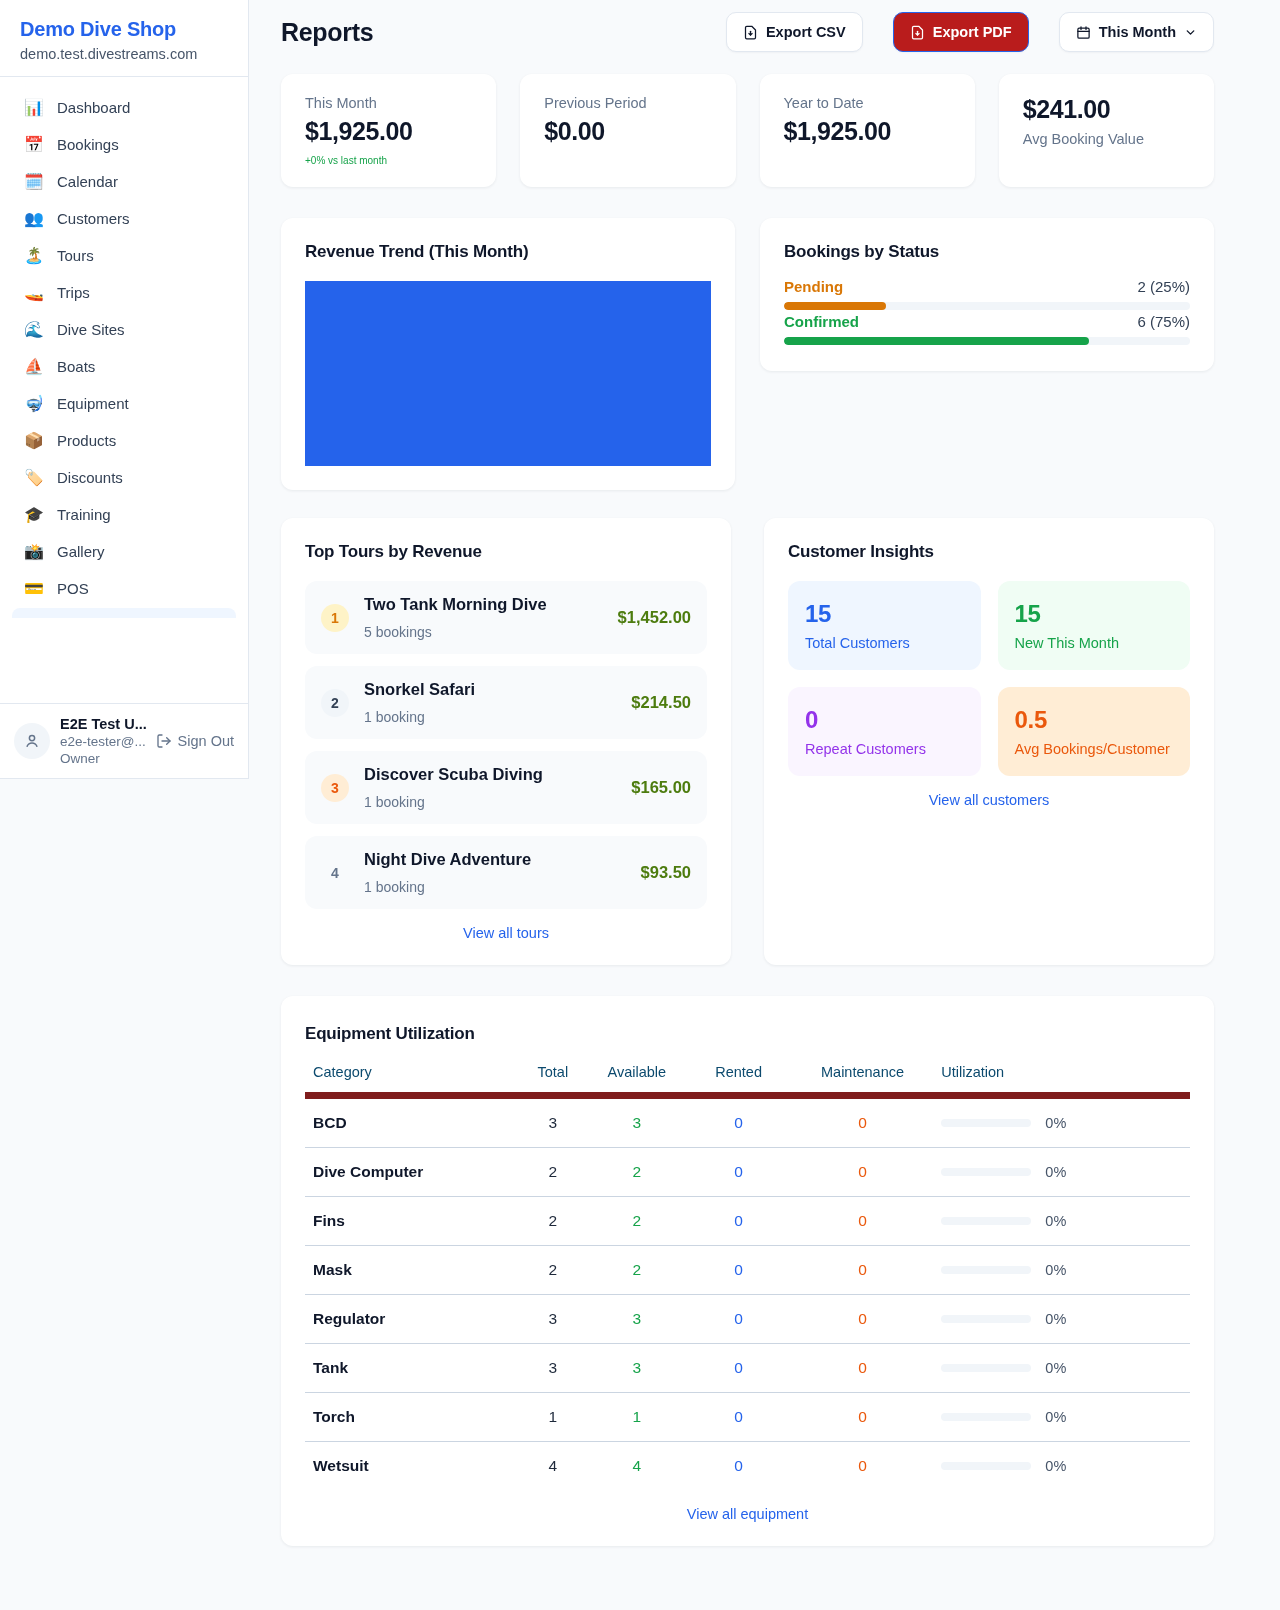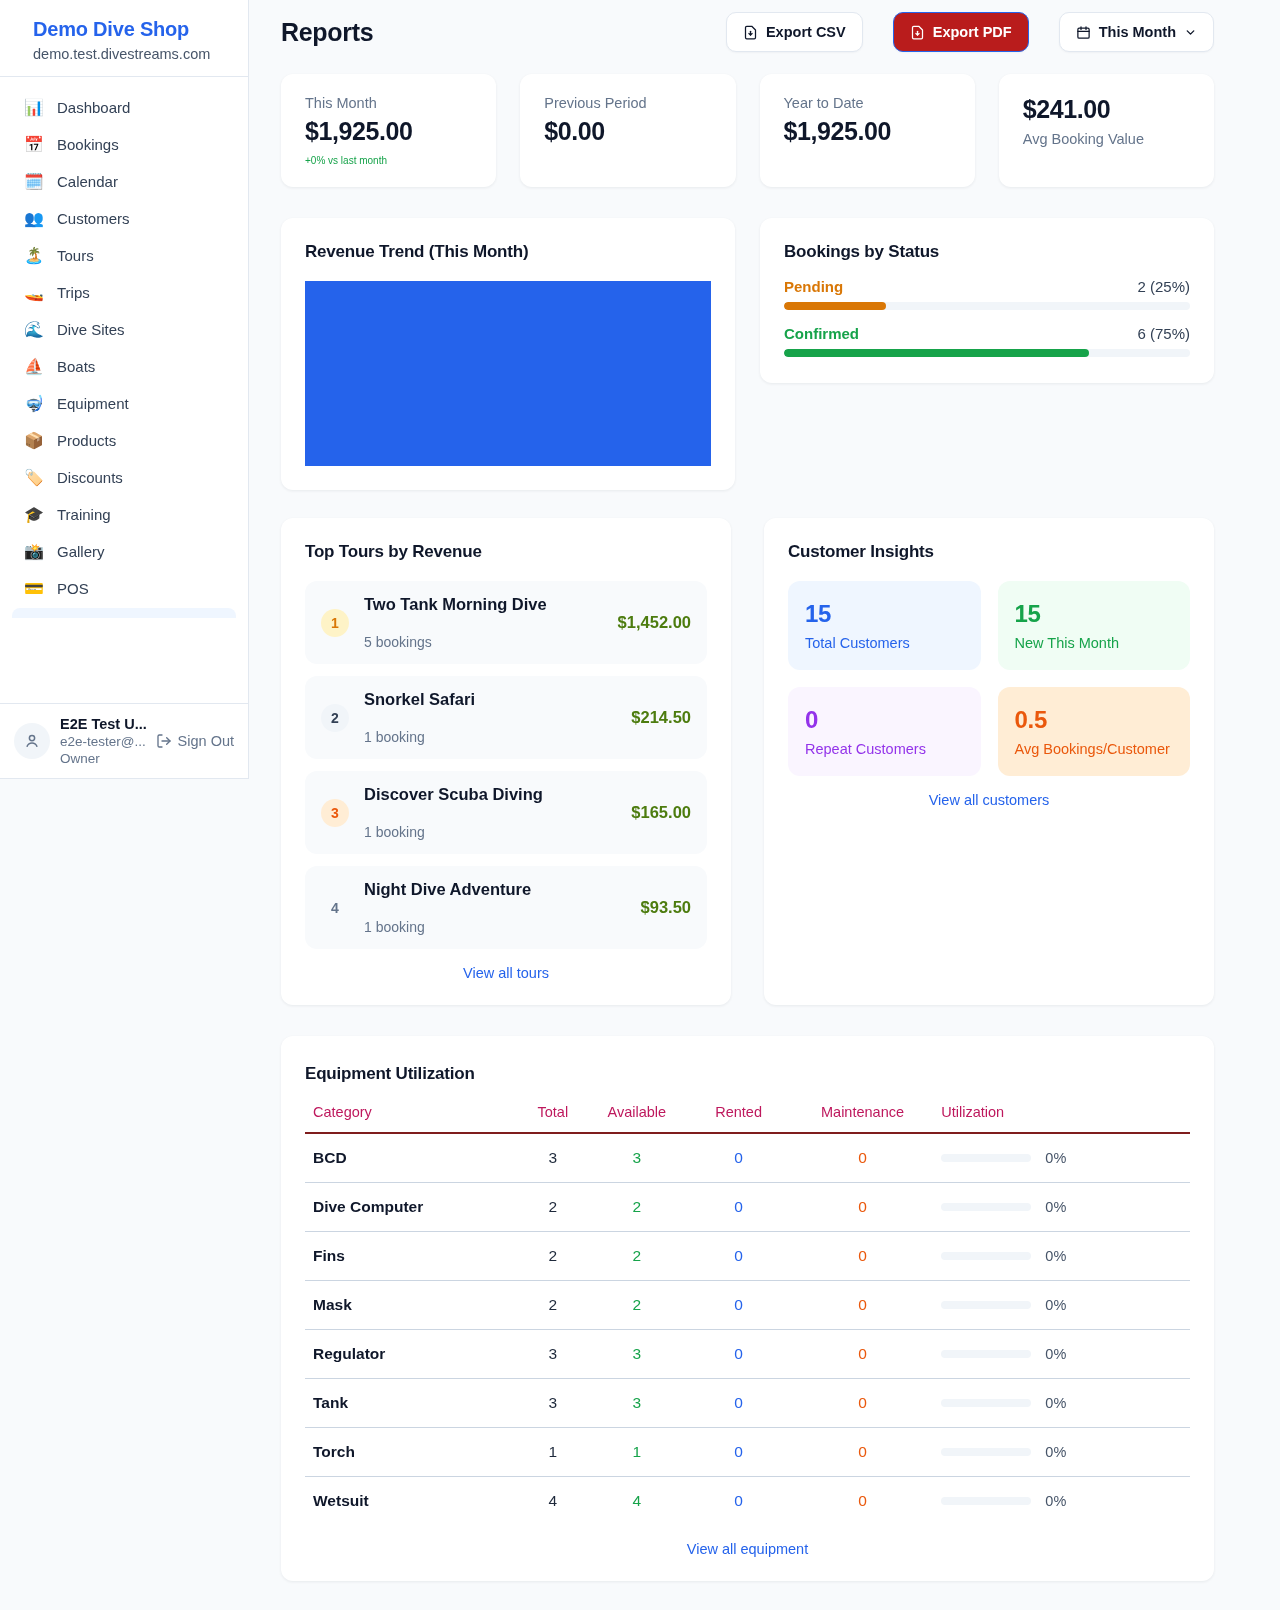--- a/index.html
+++ b/index.html
@@ -9,21 +9,21 @@
     background:#f8fafc;
     color:#0f172a;
     position:relative;
   }
   
   .sidebar {
     position:absolute; left:0; top:0; width:249px; height:779px;
     background:#fff; border-right:1px solid #e2e8f0; border-bottom:1px solid #e2e8f0;
     display:flex; flex-direction:column;
   }
-  .sidebar-header { padding:18px 33px 14px; border-bottom:1px solid #e2e8f0; }
+  .sidebar-header { padding:18px 20px 14px; border-bottom:1px solid #e2e8f0; }
   .shop-name { color:#2563eb; font-size:20px; font-weight:bold; letter-spacing:-0.2px; }
   .shop-domain { color:#475569; font-size:14.5px; margin-top:5px; }
   .nav { padding:12px 12px 0; flex:1; overflow:hidden; position:relative; }
   .nav-item {
     display:flex; align-items:center; gap:13px;
     padding:10px 12px; border-radius:8px; cursor:pointer;
     color:#334155; font-size:15px;
   }
   .nav-icon { width:20px; font-size:16px; line-height:1; text-align:center; }
   .nav-partial {
@@ -63,53 +63,53 @@
   .stats-row { display:grid; grid-template-columns:repeat(4,1fr); gap:24px; margin-bottom:31px; }
   .stat-card { padding:21px 24px; }
   .stat-label { font-size:14.5px; color:#64748b; }
   .stat-value { font-size:25px; font-weight:800; letter-spacing:-0.4px; margin-top:6px; }
   .stat-delta { font-size:10px; color:#16a34a; margin-top:9px; }
   .stat-card.value-first .stat-value { margin-top:0; }
   .stat-card.value-first .stat-label { margin-top:7px; }
   .charts-row { display:grid; grid-template-columns:1fr 1fr; gap:25px; align-items:start; margin-bottom:28px; }
   .chart-bar-block { margin-top:19px; height:185px; width:100%; }
   .status-rows { margin-top:16px; }
-  .status-row { margin-bottom:15px; }
+  .status-row { margin-bottom:3px; }
   .status-row:last-child { margin-bottom:2px; }
   .status-labels { display:flex; justify-content:space-between; align-items:baseline; }
   .status-name { font-size:15px; font-weight:bold; }
   .status-count { font-size:15px; color:#334155; }
   .bar-track { height:8px; background:#f1f5f9; border-radius:4px; margin-top:7px; overflow:hidden; }
   .bar-fill { height:100%; border-radius:4px; }
   .insights-row { display:grid; grid-template-columns:1fr 1fr; gap:33px; align-items:stretch; margin-bottom:31px; }
   .tour-rows { margin-top:19px; }
   .tour-row {
     display:flex; align-items:center; gap:15px; background:#f8fafc;
     border-radius:12px; padding:14px 16px; margin-bottom:12px;
   }
   .rank-badge {
     width:28px; height:28px; border-radius:50%; flex:none;
     display:flex; align-items:center; justify-content:center;
     font-size:14px; font-weight:600;
   }
   .tour-main { flex:1; min-width:0; }
   .tour-name { font-size:16.5px; font-weight:600; }
-  .tour-bookings { font-size:14px; color:#64748b; margin-top:20px; }
+  .tour-bookings { font-size:14px; color:#64748b; margin-top:10px; }
   .tour-amount { font-size:16.5px; font-weight:bold; color:#4d7c0f; }
   .view-link { display:block; text-align:center; color:#2563eb; font-size:14.5px; margin-top:16px; cursor:pointer; text-decoration:none; }
   .tiles-grid { display:grid; grid-template-columns:1fr 1fr; gap:17px; margin-top:19px; }
   .tile { border-radius:12px; padding:19px 17px; }
   .tile-value { font-size:24px; font-weight:800; letter-spacing:-0.3px; }
   .tile-label { font-size:14.5px; margin-top:7px; }
   
   .equip-card { padding:28px 24px 24px; }
   table { width:100%; border-collapse:collapse; table-layout:fixed; margin-top:8px; }
   col.c-cat { width:24%; } col.c-total { width:8%; } col.c-avail { width:11%; }
   col.c-rent { width:12%; } col.c-maint { width:16%; } col.c-util { width:29%; }
-  th { font-size:14.5px; color:#be185d; font-weight:normal; padding:12px 8px; border-bottom:2px solid #7f1d1d; }
+  th { font-size:14.5px; color:#0c4a6e; font-weight:normal; padding:12px 8px; border-bottom:7px solid #7f1d1d; }
   th.left, td.left { text-align:left; }
   th.center, td.center { text-align:center; }
   td { padding:15px 8px; border-bottom:1px solid #cbd5e1; font-size:15.5px; }
   tr:last-child td { border-bottom:none; }
   td.cat { font-weight:600; color:#0f172a; }
   td.total { color:#1e293b; }
   td.avail { color:#16a34a; }
   td.rent { color:#2563eb; }
   td.maint { color:#ea580c; }
   .util-cell { display:flex; align-items:center; gap:14px; }

